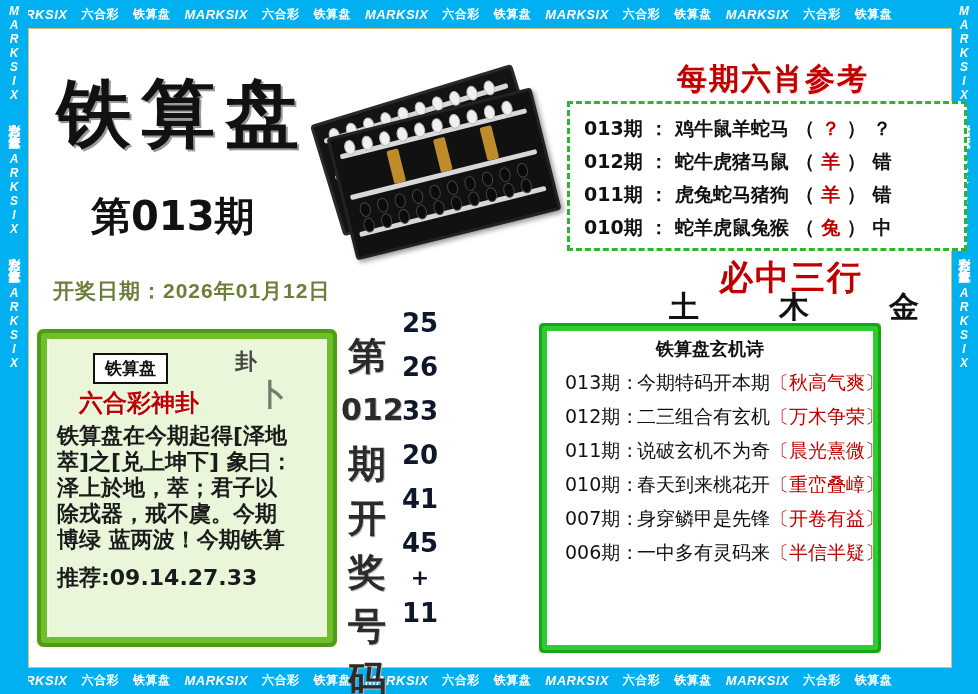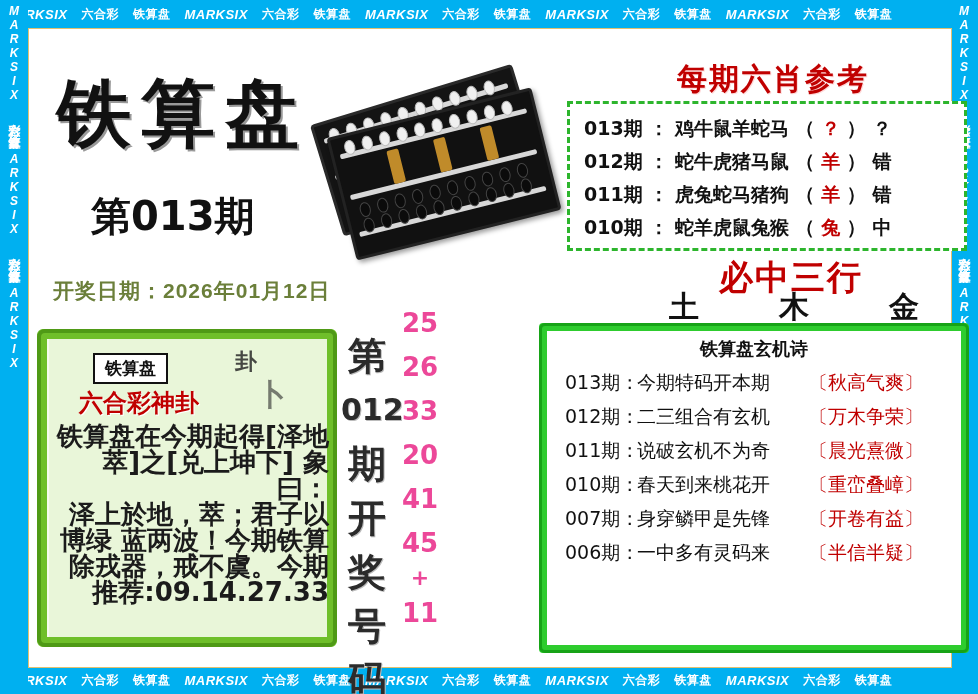--- a/index.html
+++ b/index.html
@@ -123,44 +123,44 @@
   .stamp{
     position:absolute;right:34px;top:6px;width:66px;height:76px;
     opacity:.85;
   }
   .stamp .ch{
     position:absolute;font-size:22px;font-weight:bold;color:#2a2a2a;
     font-family:"DejaVu Serif", serif;
   }
   .poem{
     position:absolute;left:10px;top:84px;width:272px;
-    text-align:right;
-    font-size:26px;line-height:26px;font-weight:bold;
+    text-align:left;
+    font-size:22px;line-height:26px;font-weight:bold;
     color:#1b1b1b;
     font-family:"DejaVu Sans", sans-serif;
   }
-  .poem .rec{margin-top:0;}
+  .poem .rec{margin-top:12px;}
 
   
   .center-col{
     position:absolute;left:312px;top:296px;width:92px;height:330px;
   }
   .vert-label{
     position:absolute;left:0;top:4px;width:52px;
     text-align:center;
     font-size:38px;font-weight:bold;color:#2b2b2b;
     line-height:54px;
     font-family:"DejaVu Sans", sans-serif;
     text-shadow:1px 1px 0 #bbb;
   }
   .nums{
     position:absolute;left:56px;top:-24px;width:46px;
   }
   .nums div{
-    font-size:26px;font-weight:bold;color:#ec4899;
+    font-size:26px;font-weight:bold;color:#0f172a;
     line-height:44px;text-align:center;
     font-family:"DejaVu Sans", sans-serif;
   }
   .nums div.plus{font-size:22px;line-height:26px;}
 
   
   .ref-title{
     position:absolute;left:648px;top:30px;
     font-size:30px;font-weight:bold;color:#c00000;
     font-family:"DejaVu Serif", serif;
@@ -188,21 +188,21 @@
   }
   .mustrow{
     position:absolute;left:600px;top:258px;width:330px;
     display:flex;justify-content:space-around;
     font-size:30px;font-weight:bold;color:#111;
     font-family:"DejaVu Serif", serif;
   }
 
   
   .list-box{
-    position:absolute;left:510px;top:294px;width:430px;height:330px;
+    position:absolute;left:510px;top:294px;width:342px;height:330px;
     background:#ffffff;
     border:8px solid #2ecc2e;
     box-sizing:border-box;
     border-radius:4px;
   }
   .list-box:before{
     content:"";position:absolute;left:-8px;top:-8px;right:-8px;bottom:-8px;
     border:3px solid #17a317;pointer-events:none;border-radius:6px;
   }
   .list-title{
@@ -372,22 +372,22 @@
         <div class="logo-badge">铁算盘</div>
         <div class="logo-red">六合彩神卦</div>
         <div class="stamp">
           <div class="ch" style="left:8px;top:2px;">卦</div>
           <div class="ch" style="left:30px;top:30px;font-size:30px;opacity:.7;">卜</div>
         </div>
         <div class="poem">
           <div>铁算盘在今期起得[泽地</div>
           <div>萃]之[兑上坤下] 象曰：</div>
           <div>泽上於地，萃；君子以</div>
+          <div>除戎器，戒不虞。今期</div>
           <div>博绿 蓝两波！今期铁算</div>
-          <div>除戎器，戒不虞。今期</div>
           <div class="rec">推荐:09.14.27.33</div>
         </div>
       </div>
     </div>
 
     <div class="center-col">
       <div class="vert-label">
         <div>第</div>
         <div style="font-size:30px;">012</div>
         <div>期</div>

